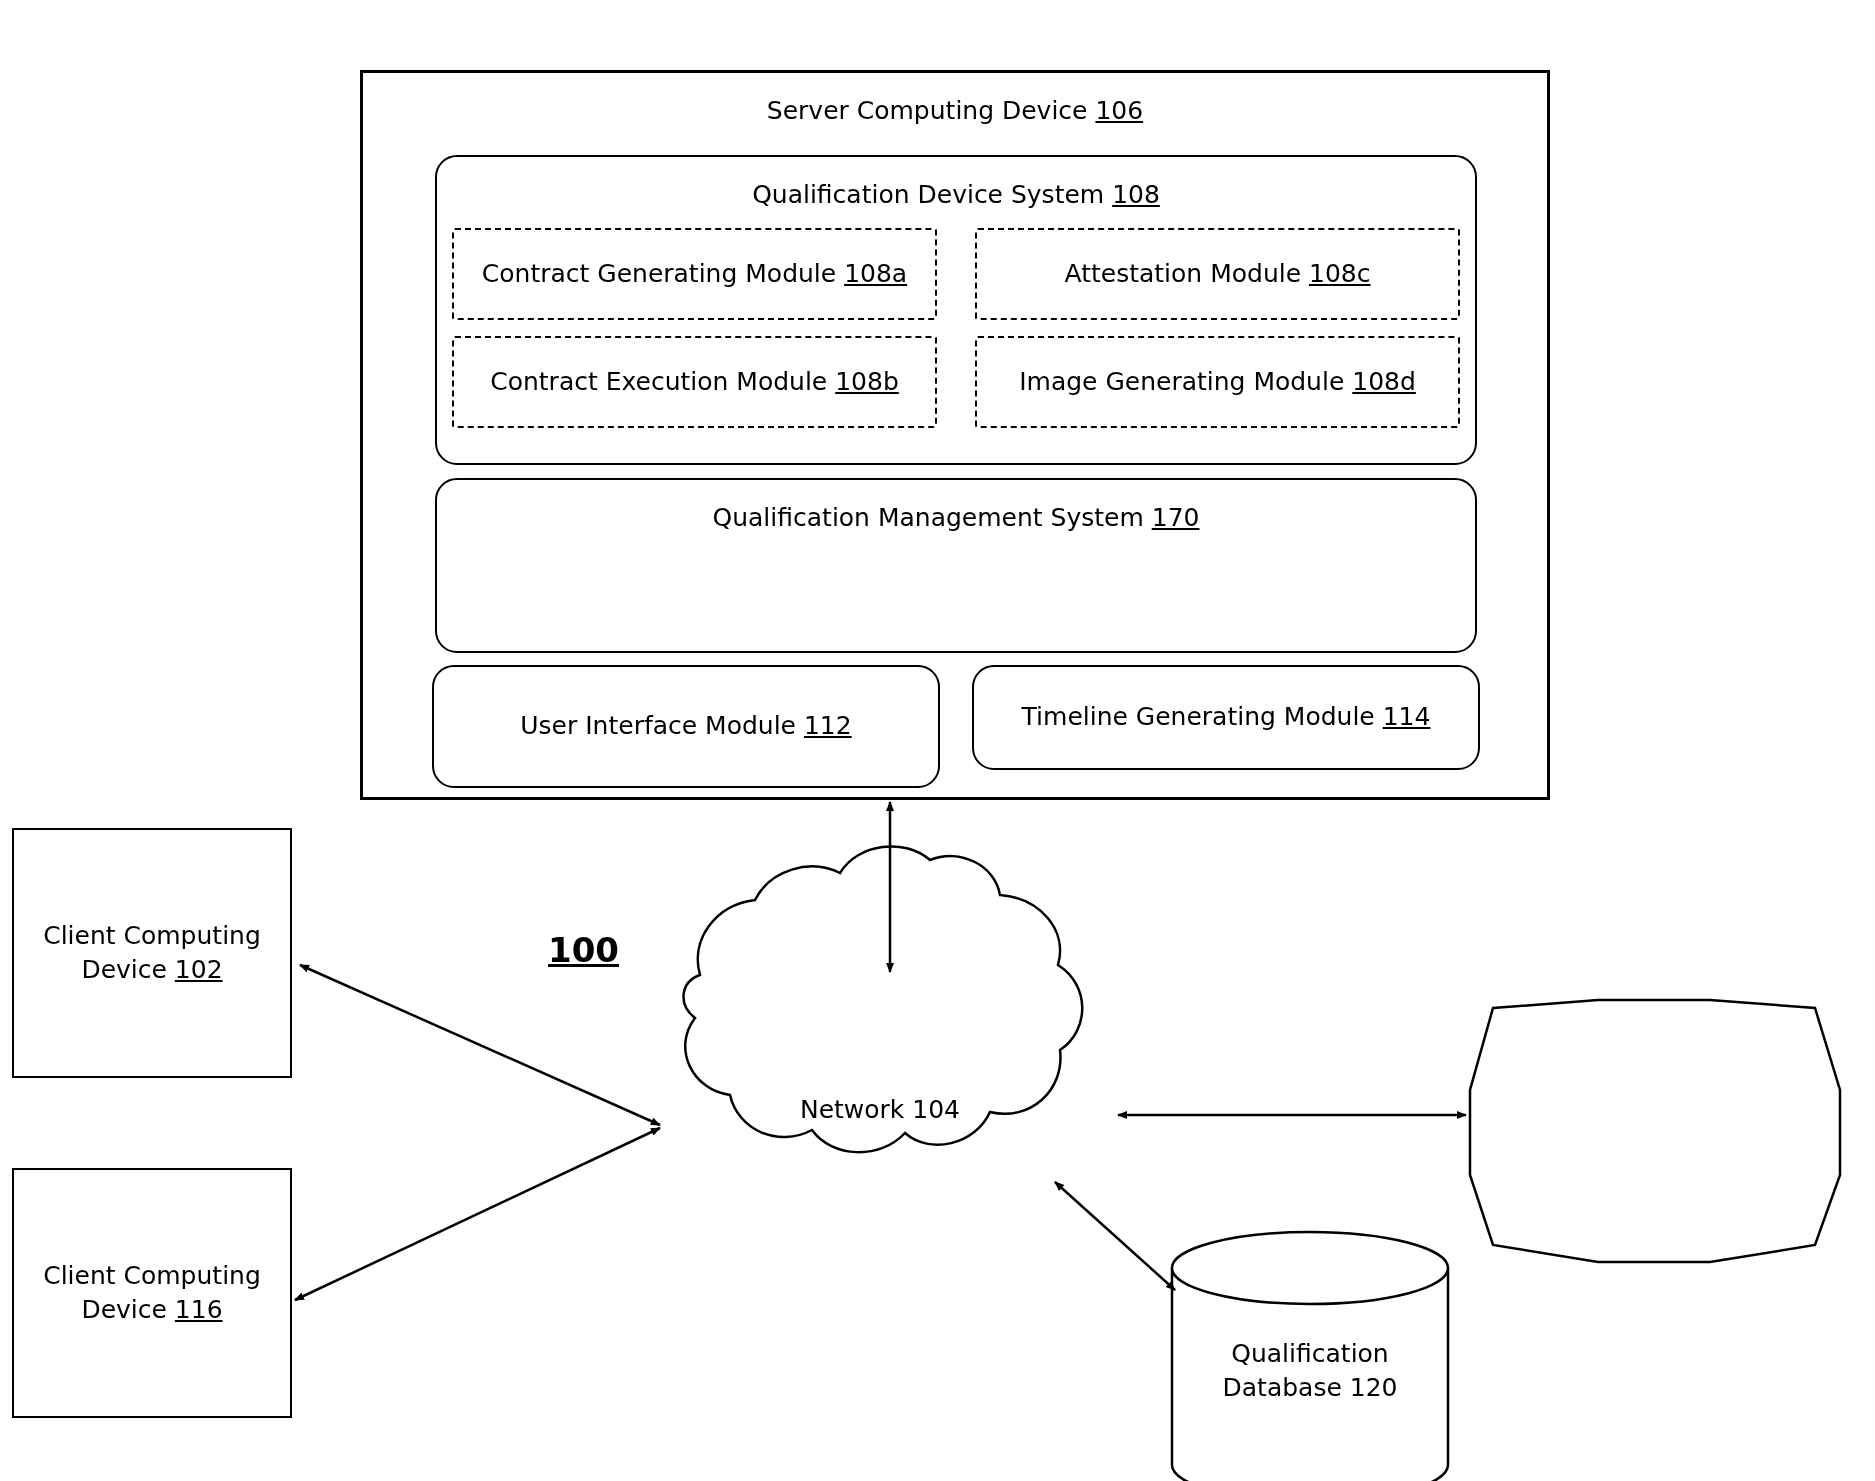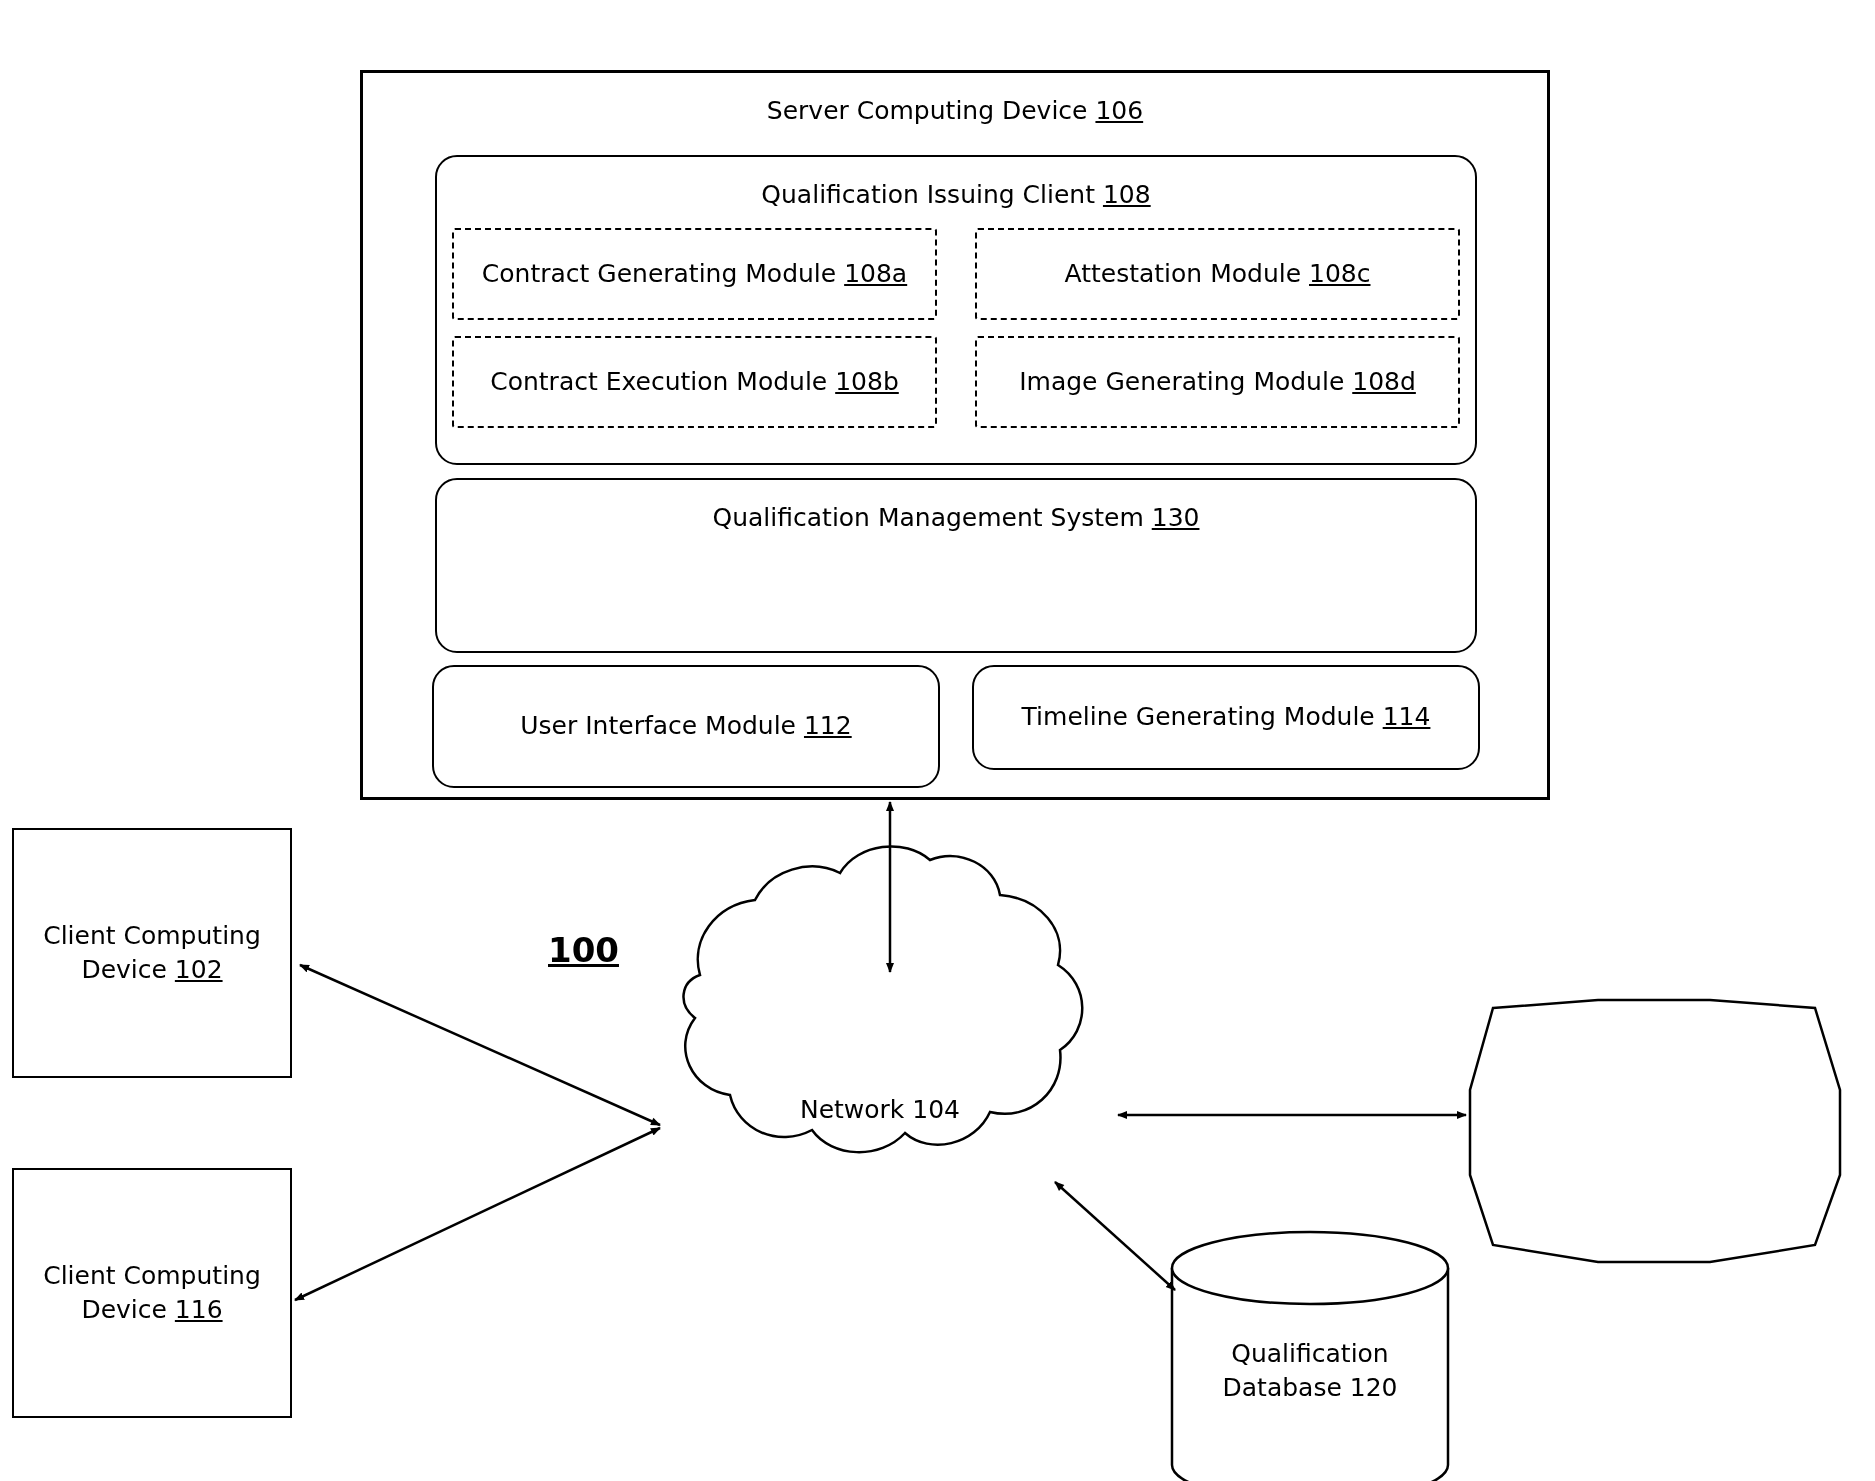--- a/index.html
+++ b/index.html
@@ -77,21 +77,21 @@
 <div id="canvas">
 
   <div class="box server-outer" style="left:360px; top:70px; width:1190px; height:730px; display:block;">
     <div class="label" style="position:absolute; left:0; right:0; top:22px; text-align:center;">
       <span>Server Computing Device</span> <span class="u">106</span>
     </div>
   </div>
 
   <div class="box rounded" style="left:435px; top:155px; width:1042px; height:310px; display:block;">
     <div class="label" style="position:absolute; left:0; right:0; top:22px; text-align:center;">
-      <span>Qualification Issuing Client</span> <span class="u">108</span>
+      <span>Qualification Device System</span> <span class="u">108</span>
     </div>
   </div>
 
   <div class="box dashed" style="left:452px; top:228px; width:485px; height:92px;">
     <div class="label">
       <span>Contract Generating Module</span> <span class="u">108a</span>
     </div>
   </div>
 
   <div class="box dashed" style="left:975px; top:228px; width:485px; height:92px;">
@@ -107,21 +107,21 @@
   </div>
 
   <div class="box dashed" style="left:975px; top:336px; width:485px; height:92px;">
     <div class="label">
       <span>Image Generating Module</span> <span class="u">108d</span>
     </div>
   </div>
 
   <div class="box rounded" style="left:435px; top:478px; width:1042px; height:175px; display:block;">
     <div class="label" style="position:absolute; left:0; right:0; top:22px; text-align:center;">
-      <span>Qualification Management System</span> <span class="u">130</span>
+      <span>Qualification Management System</span> <span class="u">170</span>
     </div>
   </div>
 
 
 
   <div class="box rounded" style="left:432px; top:665px; width:508px; height:123px;">
     <div class="label">
       <span>User Interface Module</span> <span class="u">112</span>
     </div>
   </div>

